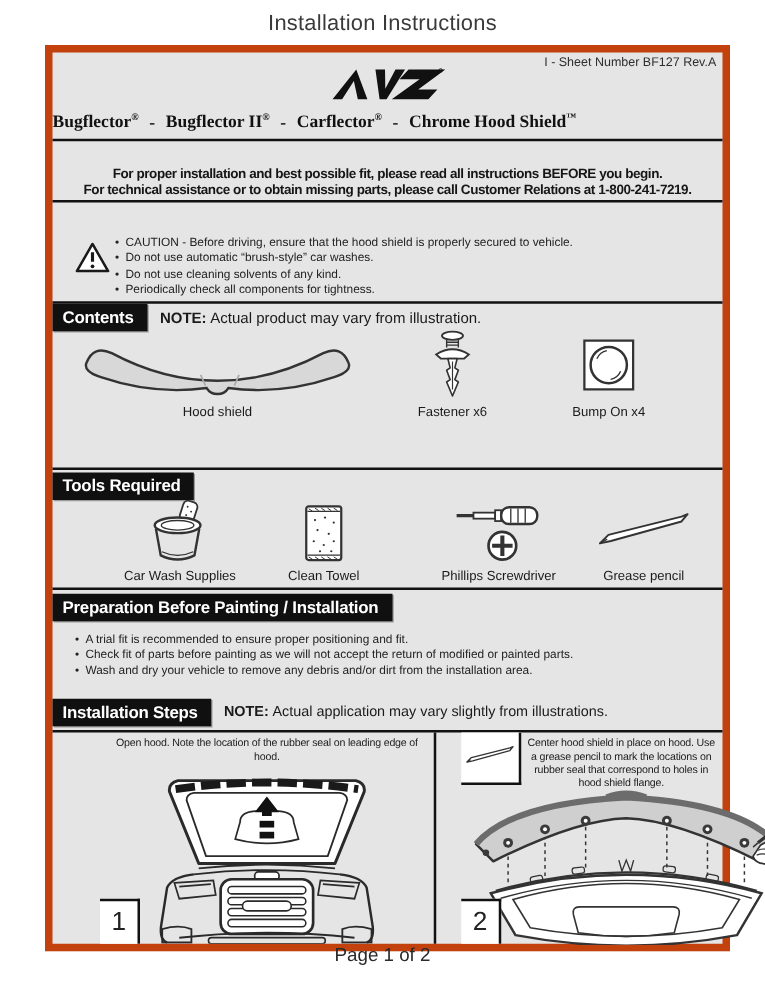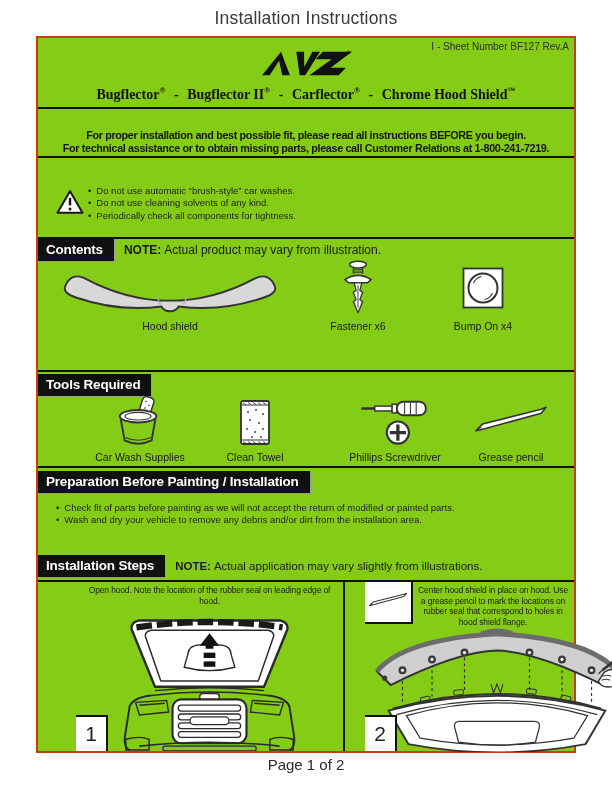--- a/index.html
+++ b/index.html
@@ -3,29 +3,29 @@
 <meta charset="utf-8">
 <style>
   html,body{margin:0;padding:0;background:#ffffff;}
   .sheet{position:relative;width:612px;height:792px;background:#fff;
          font-family:"Liberation Sans",sans-serif;color:#1a1a1a;overflow:hidden;}
 
   .page-title{position:absolute;top:8px;left:0;width:612px;text-align:center;
               font-size:17.5px;color:#3a3a3a;letter-spacing:.2px;}
 
   .doc-box{position:absolute;left:36px;top:36px;width:536px;height:713px;
-           border:2px solid #c2410c;background:#84cc16;}
+           border:6px solid #c2410c;background:#e5e5e5;}
 
   .sec{position:absolute;left:0;right:0;}
   .rule-b{border-bottom:2px solid #111;}
 
   
   .sheet-number{position:absolute;top:3px;right:5px;font-size:10px;color:#2e2e2e;}
   .logo-wrap{position:absolute;top:9px;left:0;width:100%;text-align:center;}
-  .products{position:absolute;bottom:4px;left:0;width:100%;text-align:center;
+  .products{position:absolute;bottom:4px;left:0;width:100%;
             font-family:"Liberation Serif",serif;font-weight:bold;font-size:14px;color:#111;}
   .products sup{font-size:8px;}
   .prod-sep{margin:0 5px;}
 
   
   .notice{padding-top:20px;text-align:center;font-weight:bold;
           font-size:10.8px;line-height:13px;letter-spacing:-0.35px;color:#161616;}
 
   
   .bar{display:inline-block;background:#101010;color:#fff;font-weight:bold;
@@ -112,20 +112,21 @@
 
     <div class="sec rule-b" style="top:120px;height:79px;">
       <span class="safety-icon">
         <svg width="30" height="28" viewBox="0 0 36 32">
           <path d="M18,3 L33,29 H3 Z" fill="#fff" stroke="#1a1a1a" stroke-width="2.4" stroke-linejoin="round"></path>
           <path d="M18,11 V20" stroke="#1a1a1a" stroke-width="3"></path>
           <circle cx="18" cy="24.5" r="1.8" fill="#1a1a1a"></circle>
         </svg>
       </span>
       <ul class="bullets safety-list">
+        <li>CAUTION - Before driving, ensure that the hood shield is properly secured to vehicle.</li>
         <li>Do not use automatic “brush-style” car washes.</li>
         <li>Do not use cleaning solvents of any kind.</li>
         <li>Periodically check all components for tightness.</li>
       </ul>
     </div>
 
     <div class="sec rule-b" style="top:199px;height:133px;">
       <div class="bar-row">
         <span class="bar">Contents</span>
         <span class="note"><b>NOTE:</b><span>Actual product may vary from illustration.</span></span>
@@ -234,20 +235,21 @@
         </div>
         <div class="item-label">Grease pencil</div>
       </div>
     </div>
 
     <div class="sec" style="top:430px;height:87px;">
       <div class="bar-row" style="top:3px;">
           <span class="bar">Preparation Before Painting / Installation</span>
         </div>
       <ul class="bullets prep-list">
+        <li>A trial fit is recommended to ensure proper positioning and fit.</li>
         <li>Check fit of parts before painting as we will not accept the return of modified or painted parts.</li>
         <li>Wash and dry your vehicle to remove any debris and/or dirt from the installation area.</li>
       </ul>
     </div>
 
     <div class="sec" style="top:517px;height:25px;">
       <div class="bar-row" style="top:0;">
         <span class="bar">Installation Steps</span>
         <span class="note note-big"><b>NOTE:</b><span>Actual application may vary slightly from illustrations.</span></span>
       </div>

